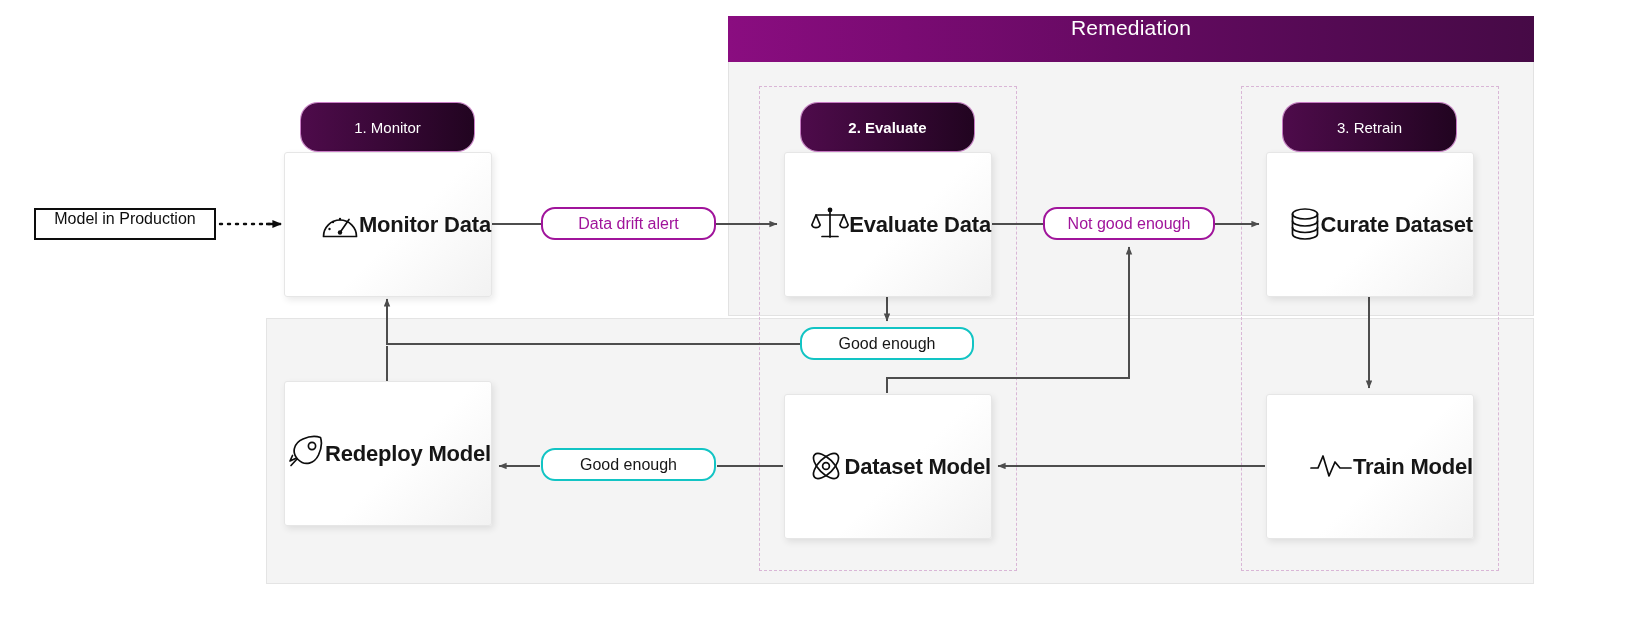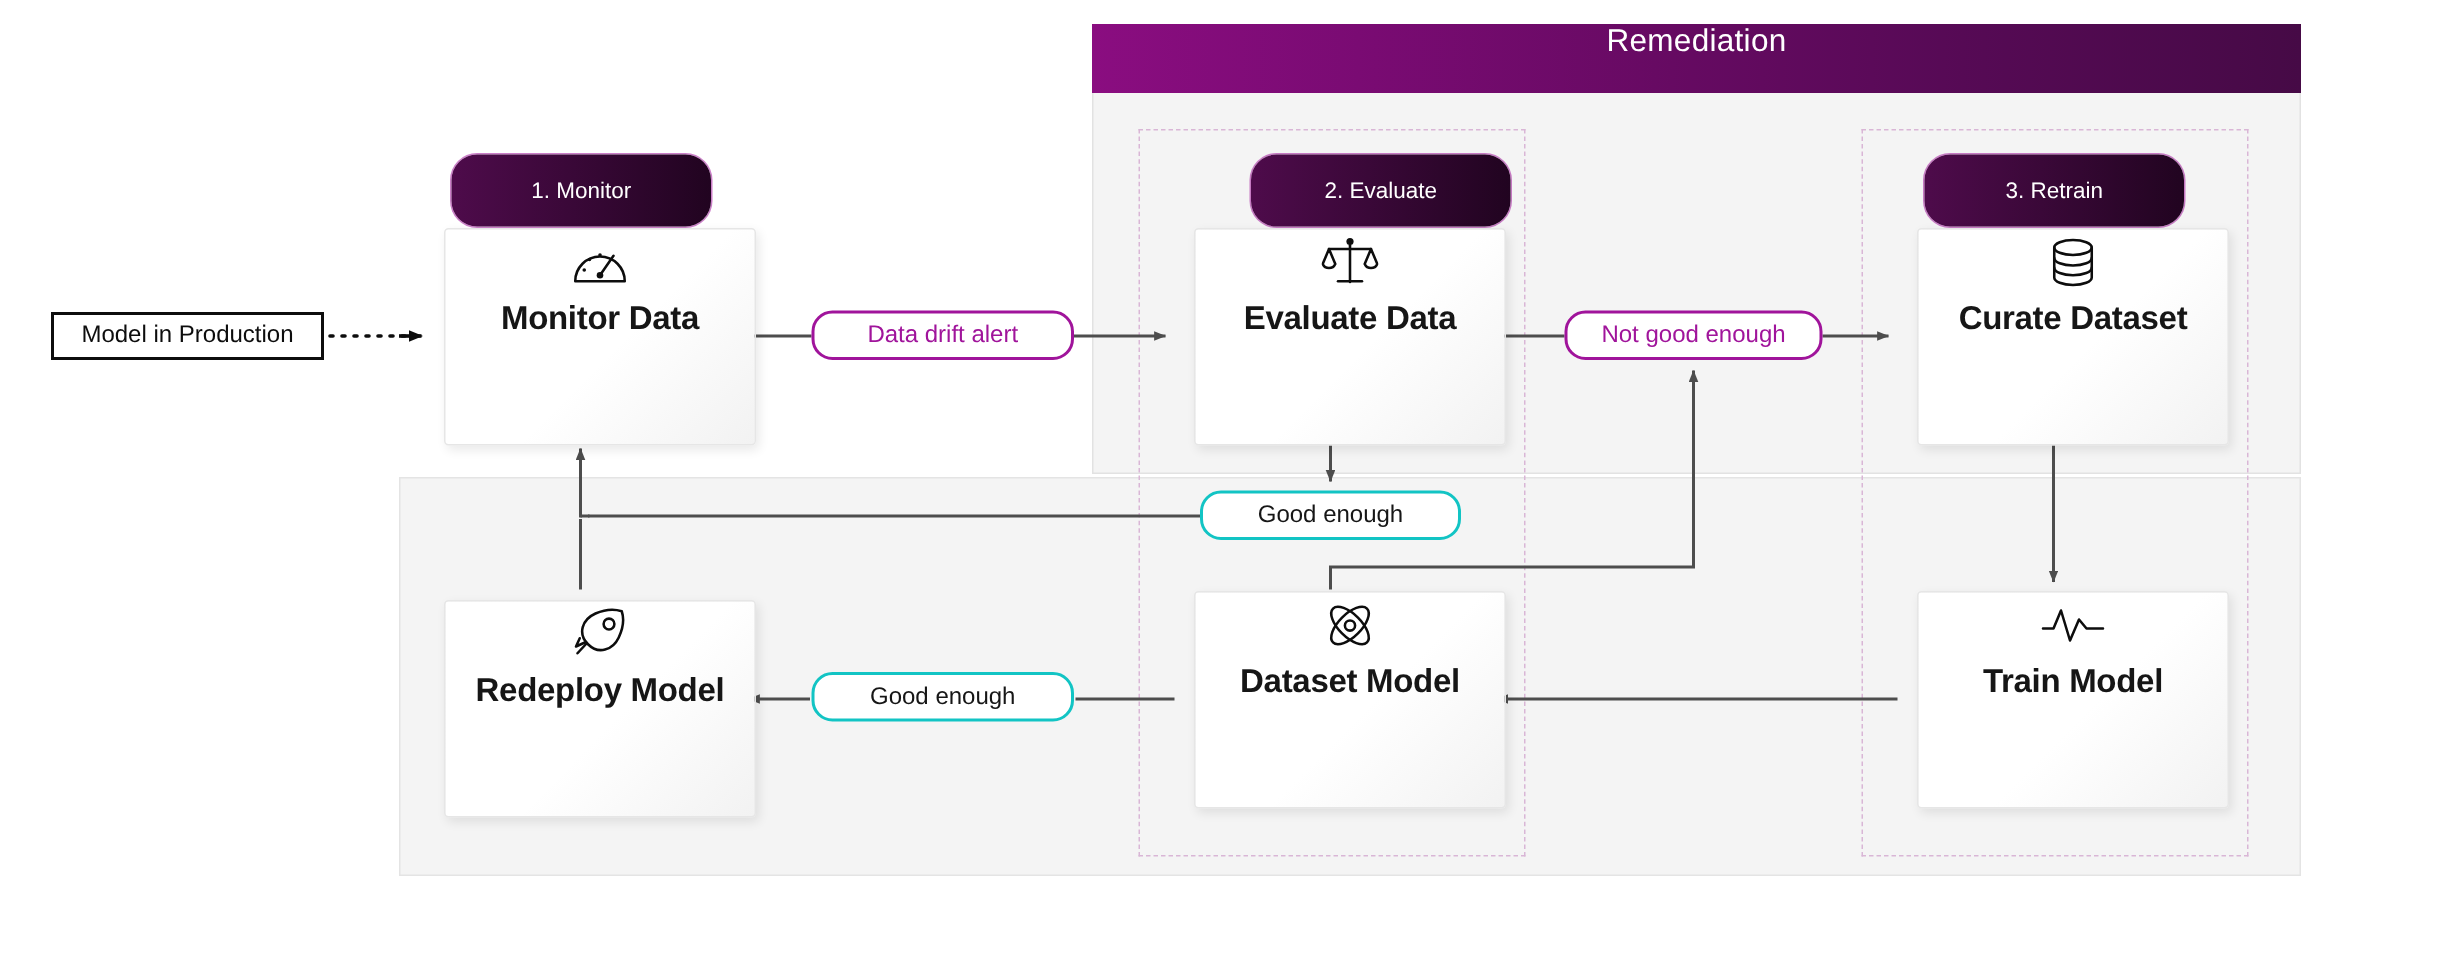--- a/index.html
+++ b/index.html
@@ -74,71 +74,70 @@
     color: #ffffff;
     display: flex;
     align-items: center;
     justify-content: center;
     font-size: 15px;
     background: linear-gradient(90deg, #4e0b4b 0%, #3a0838 45%, #210420 100%);
     box-shadow: 0 0 0 1px rgba(160,20,155,0.55);
     white-space: nowrap;
   }
   #pill-monitor  { left: 301px;  top: 103px; width: 173px; }
-  #pill-evaluate { left: 834px;  top: 103px; width: 173px; }
+  #pill-evaluate { left: 801px;  top: 103px; width: 173px; font-weight: bold; }
   #pill-retrain  { left: 1283px; top: 103px; width: 173px; }
 
   
   .card {
     position: absolute;
     width: 208px;
     height: 145px;
     background: linear-gradient(135deg, #ffffff 0%, #ffffff 55%, #f2f2f2 100%);
     border: 1px solid #e6e6e6;
     border-radius: 3px;
     box-shadow: 2px 3px 7px rgba(0,0,0,0.09);
     box-sizing: border-box;
     display: flex;
-    flex-direction: column;
+    flex-direction: row;
     align-items: center;
-    justify-content: flex-start;
-    margin-left: 12px;
+    justify-content: flex-end;
   }
   .card .card-icon {
     height: 44px;
     display: flex;
     align-items: center;
     justify-content: center;
     margin-bottom: 2px;
   }
   .card .card-label {
     font-size: 22px;
     font-weight: bold;
     color: #161616;
     text-align: center;
     letter-spacing: -0.2px;
   }
   #card-monitor-data   { left: 284px;  top: 152px; }
   #card-evaluate-data  { left: 784px;  top: 152px; }
   #card-curate-dataset { left: 1266px; top: 152px; }
-  #card-redeploy-model { left: 284px;  top: 400px; }
+  #card-redeploy-model { left: 284px;  top: 381px; }
   #card-evaluate-model { left: 784px;  top: 394px; }
   #card-train-model    { left: 1266px; top: 394px; }
 
   
   #box-model-production {
     position: absolute;
     left: 34px;
     top: 208px;
     width: 182px;
     height: 32px;
     border: 2px solid #0d0d0d;
     background: #ffffff;
     display: flex;
-    align-items: center;
+    align-items: flex-start;
     justify-content: center;
     font-size: 16px;
     color: #0d0d0d;
     box-sizing: border-box;
   }
 
   
   .edge-label {
     position: absolute;
     height: 33px;

